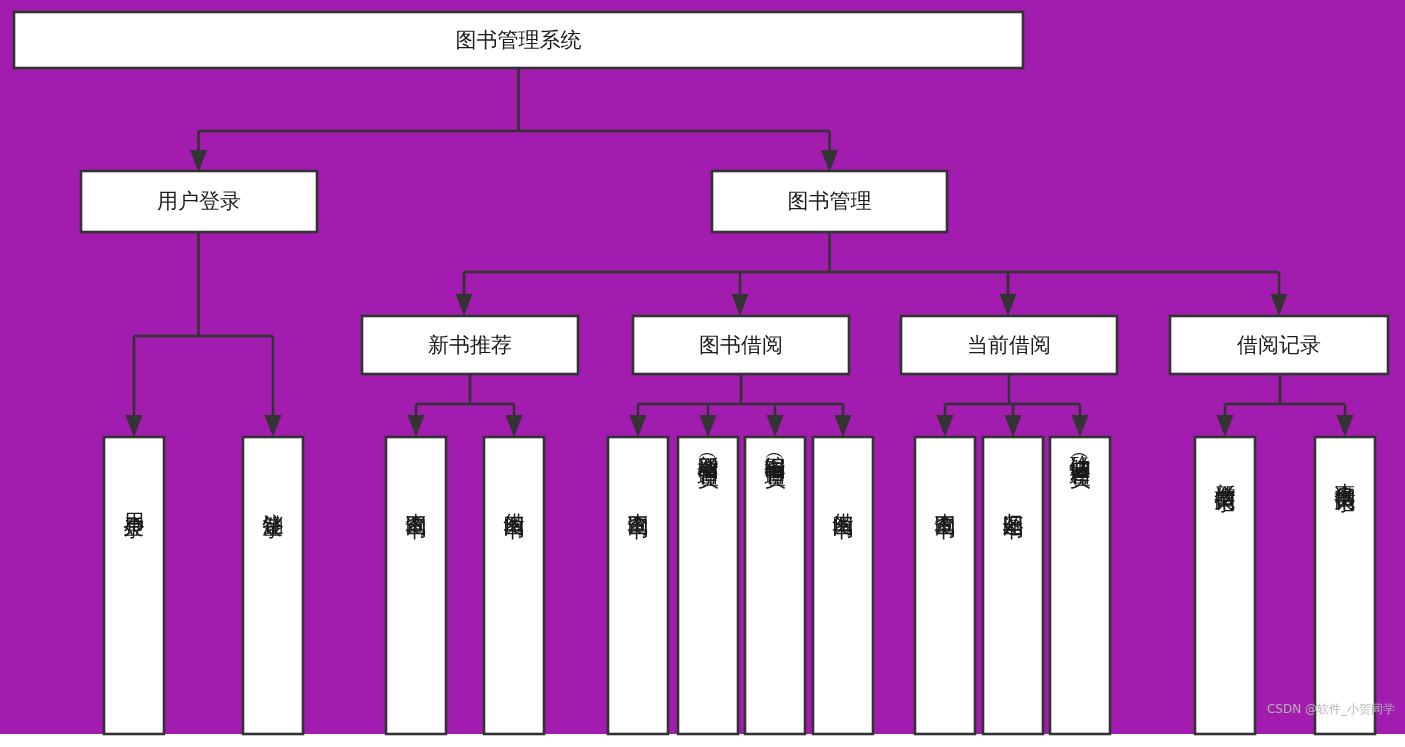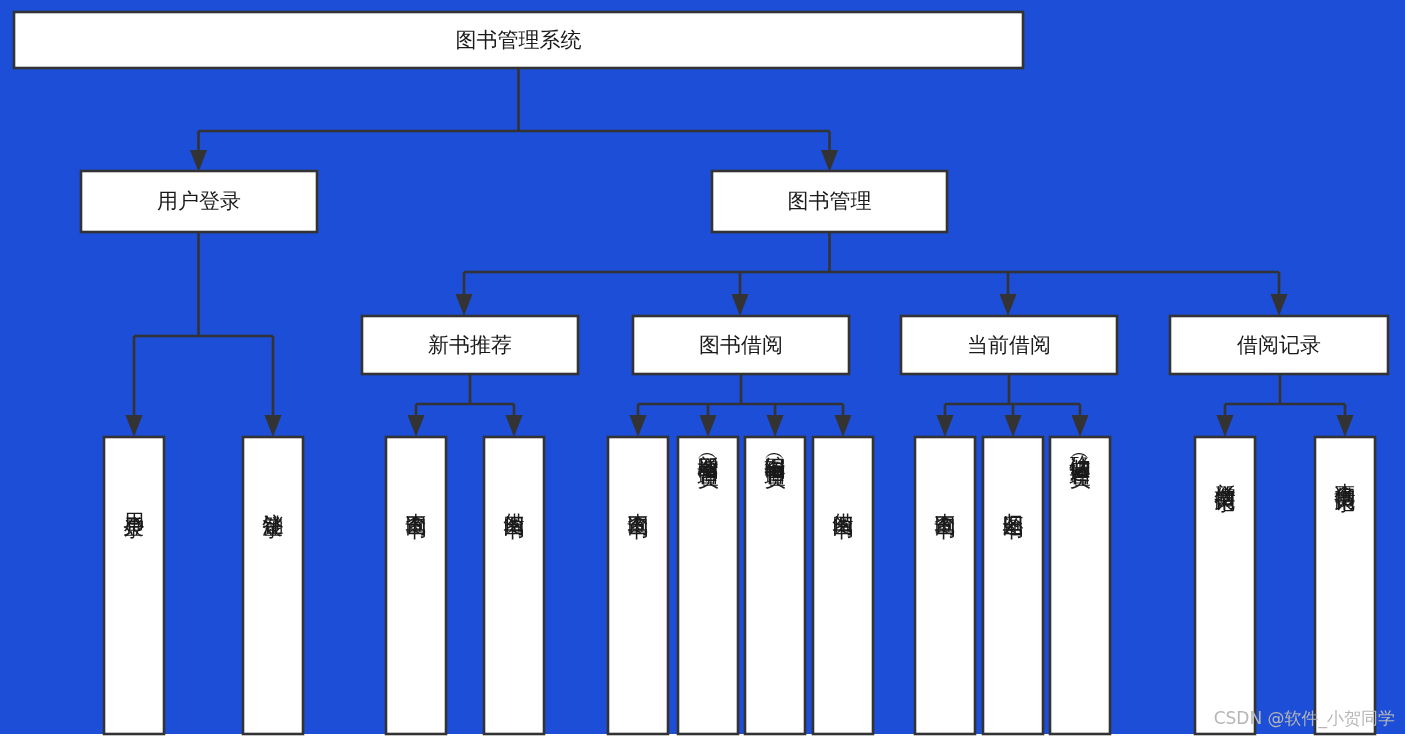--- a/index.html
+++ b/index.html
@@ -10,21 +10,21 @@
   body {
     width: 1405px;
     height: 747px;
     overflow: hidden;
     font-family: "DejaVu Sans", "Liberation Sans", sans-serif;
   }
   #diagram-root {
     position: relative;
     width: 1405px;
     height: 734px;
-    background: #1d4ed8;
+    background: #a21caf;
   }
   svg#flowchart {
     position: absolute;
     left: 0;
     top: 0;
     width: 1405px;
     height: 747px;
     display: block;
   }
   .node-box {
@@ -54,23 +54,23 @@
     font-size: 21px;
     fill: #1a1a1a;
     writing-mode: vertical-rl;
     text-orientation: upright;
     text-anchor: middle;
     letter-spacing: 2px;
   }
   .watermark {
     position: absolute;
     right: 10px;
-    bottom: 4px;
-    font-family: "DejaVu Sans", "Liberation Sans", sans-serif;
-    font-size: 17px;
+    bottom: 16px;
+    font-family: "DejaVu Sans", "Liberation Sans", sans-serif;
+    font-size: 12px;
     color: #b6b6b6;
     white-space: nowrap;
     user-select: none;
     text-align: center;
   }
 </style>
 </head>
 <body>
 
 <div id="diagram-root">

